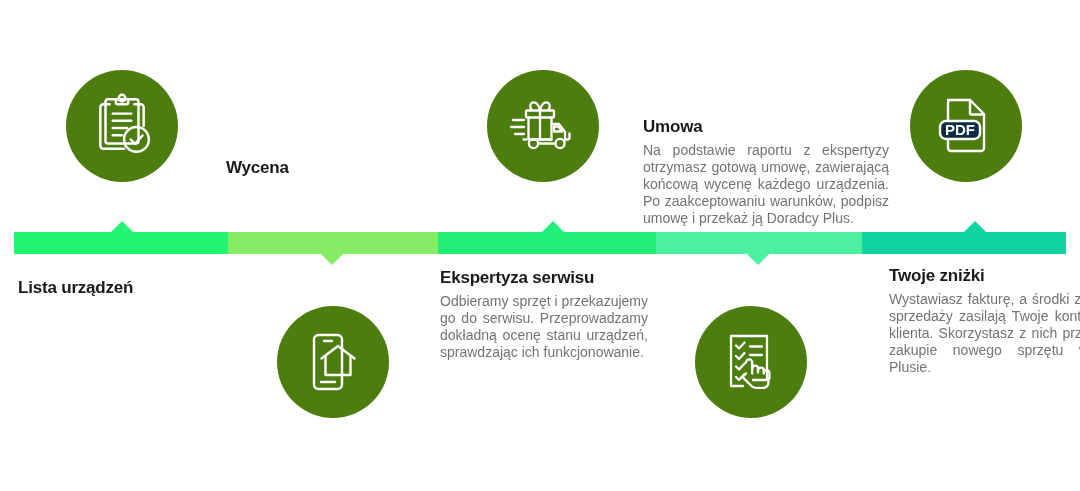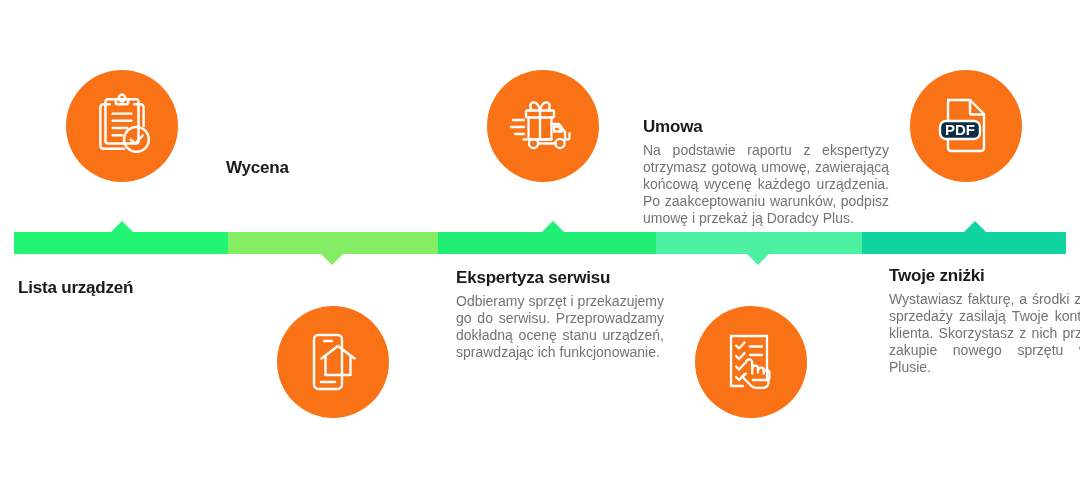--- a/index.html
+++ b/index.html
@@ -50,21 +50,21 @@
     bottom: -11px;
     border-top: 11px solid currentColor;
   }
 
   
   .circle {
     position: absolute;
     width: 112px;
     height: 112px;
     border-radius: 50%;
-    background: #f97316;
+    background: #4d7c0f;
     display: flex;
     align-items: center;
     justify-content: center;
   }
   .circle svg {
     display: block;
   }
 
   
   .block {
@@ -180,21 +180,21 @@
   </div>
 
   <div class="block" style="left:18px;top:278px;width:214px;">
     <h3>Lista urządzeń</h3>
   </div>
 
   <div class="block" style="left:226px;top:158px;width:222px;">
     <h3>Wycena</h3>
   </div>
 
-  <div class="block" style="left:456px;top:268px;width:208px;">
+  <div class="block" style="left:440px;top:268px;width:208px;">
     <h3>Ekspertyza serwisu</h3>
     <p>Odbieramy sprzęt i przekazujemy go do serwisu. Przeprowadzamy dokładną ocenę stanu urządzeń, sprawdzając ich funkcjonowanie.</p>
   </div>
 
   <div class="block" style="left:643px;top:117px;width:246px;">
     <h3>Umowa</h3>
     <p>Na podstawie raportu z ekspertyzy otrzymasz gotową umowę, zawierającą końcową wycenę każdego urządzenia. Po zaakceptowaniu warunków, podpisz umowę i przekaż ją Doradcy Plus.</p>
   </div>
 
   <div class="block" style="left:857px;top:266px;width:200px;margin-left:32px;">

